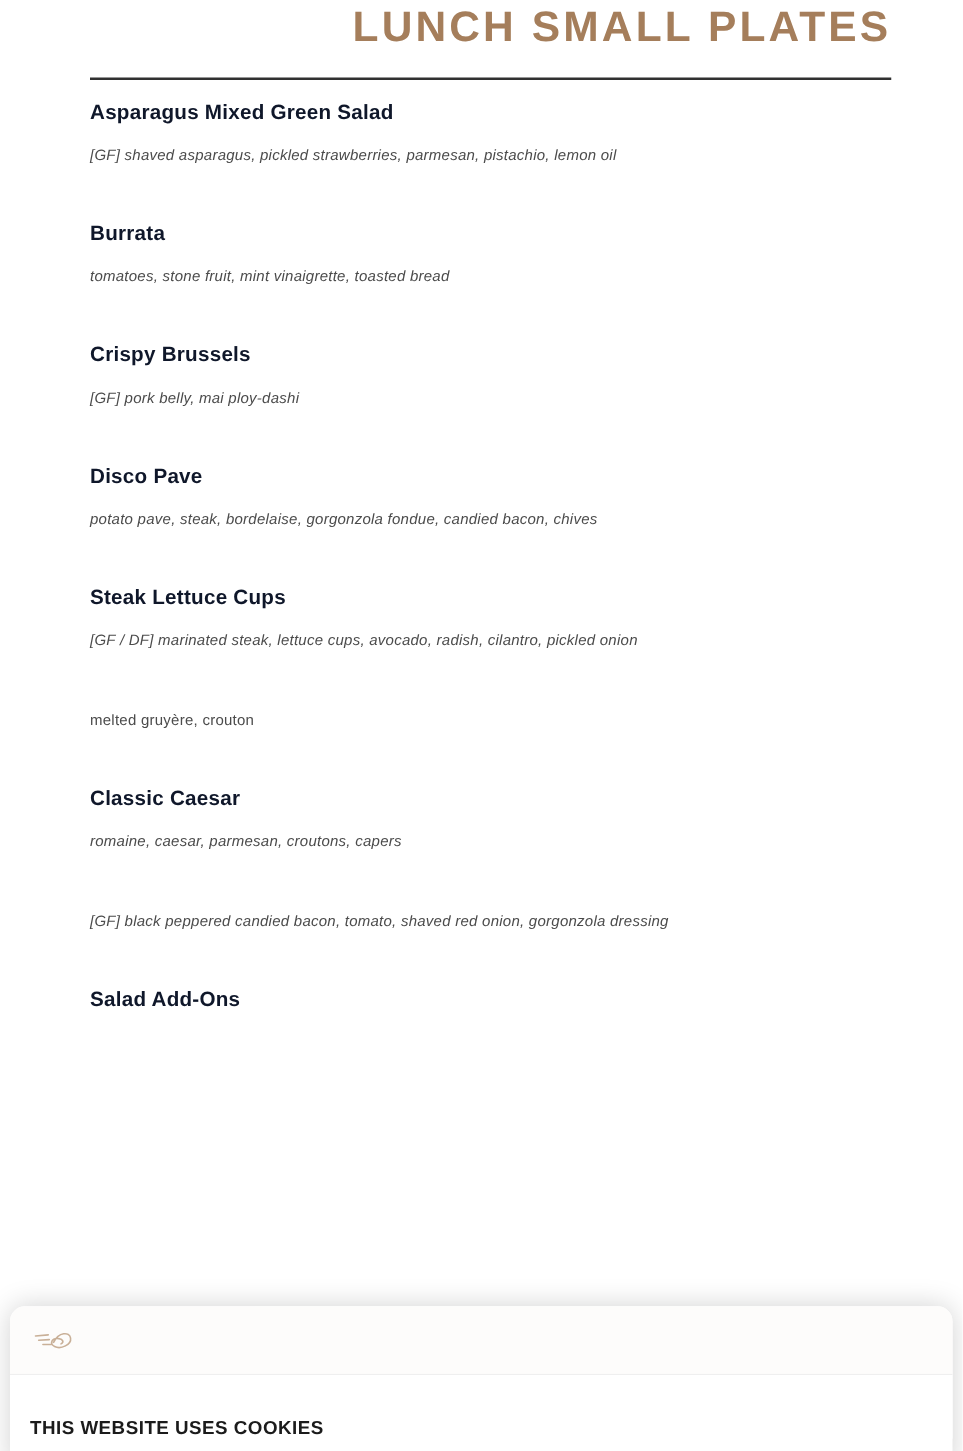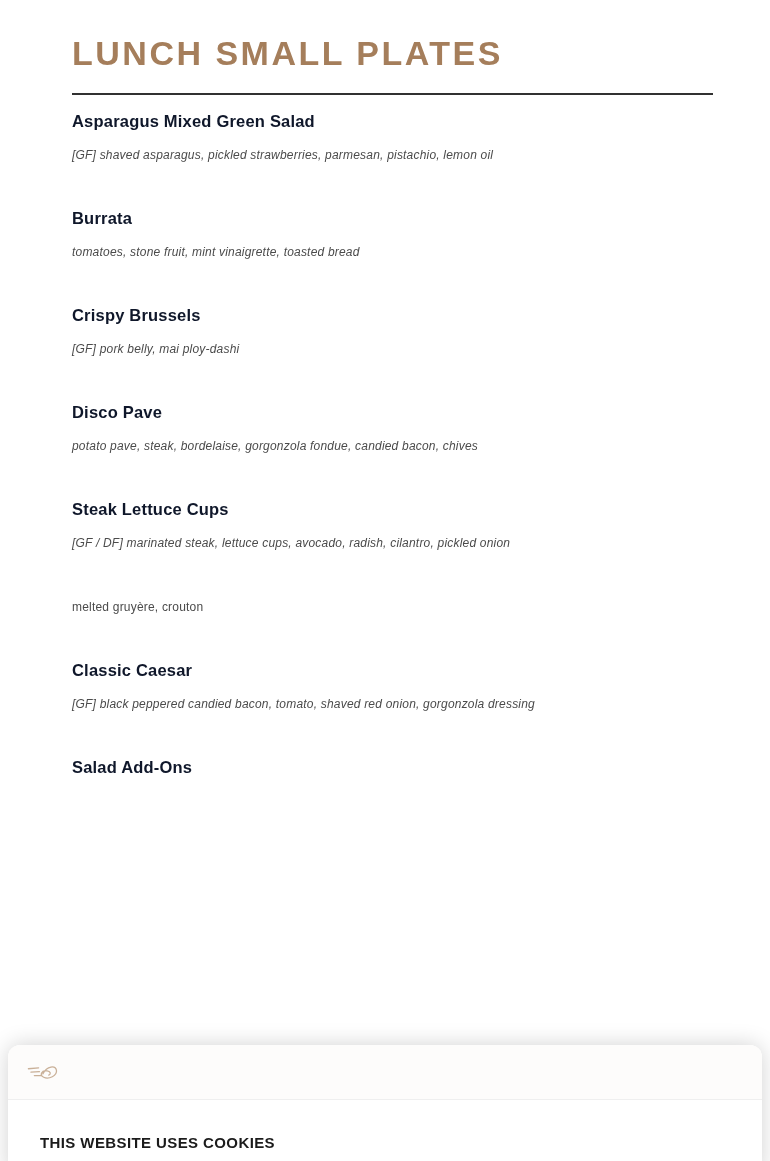--- a/index.html
+++ b/index.html
@@ -14,22 +14,21 @@
     position: absolute;
     top: 0; left: 0;
     width: 770px; height: 1161px;
     background: #ffffff;
   }
   .menu-container {
     margin-left: 72px;
     width: 641px;
   }
   .menu-title {
-    margin-top: 31px;
-    text-align: left;
+    text-align: right;
     font-size: 34px;
     line-height: 44px;
     font-weight: 600;
     letter-spacing: 2.5px;
     color: #A57E5B;
   }
   .menu-divider {
     border: none;
     border-top: 2px solid #313131;
     margin-top: 18px;
@@ -67,21 +66,21 @@
     box-shadow: 0 0 22px rgba(0,0,0,0.18);
   }
   .cookie-banner-header {
     height: 55px;
     background: #fdfcfb;
     border-radius: 12px 12px 0 0;
     border-bottom: 1px solid #efefef;
     padding: 15px 0 0 17px;
   }
   .cookie-banner-body {
-    padding: 34px 16px 0 32px;
+    padding: 34px 16px 0 16px;
     background: #ffffff;
   }
   .cookie-heading {
     font-size: 15px;
     font-weight: 700;
     letter-spacing: 0.4px;
     color: #1b1b1b;
   }
   .brand-logo { display: inline-block; }
 </style>
@@ -118,20 +117,21 @@
       <h3>Steak Lettuce Cups</h3>
       <p>[GF / DF] marinated steak, lettuce cups, avocado, radish, cilantro, pickled onion</p>
     </div>
 
     <div class="menu-item">
       <p class="roman">melted gruyère, crouton</p>
     </div>
 
     <div class="menu-item">
       <h3>Classic Caesar</h3>
+      <p>romaine, caesar, parmesan, croutons, capers</p>
     </div>
 
     <div class="menu-item">
       <p>[GF] black peppered candied bacon, tomato, shaved red onion, gorgonzola dressing</p>
     </div>
 
     <div class="menu-item">
       <h3>Salad Add-Ons</h3>
 
     </div>

